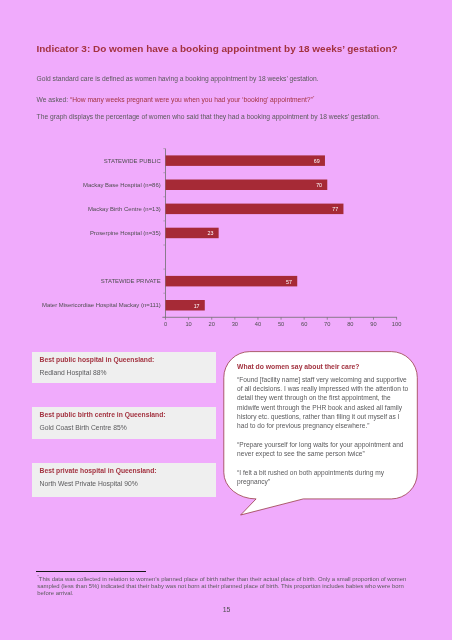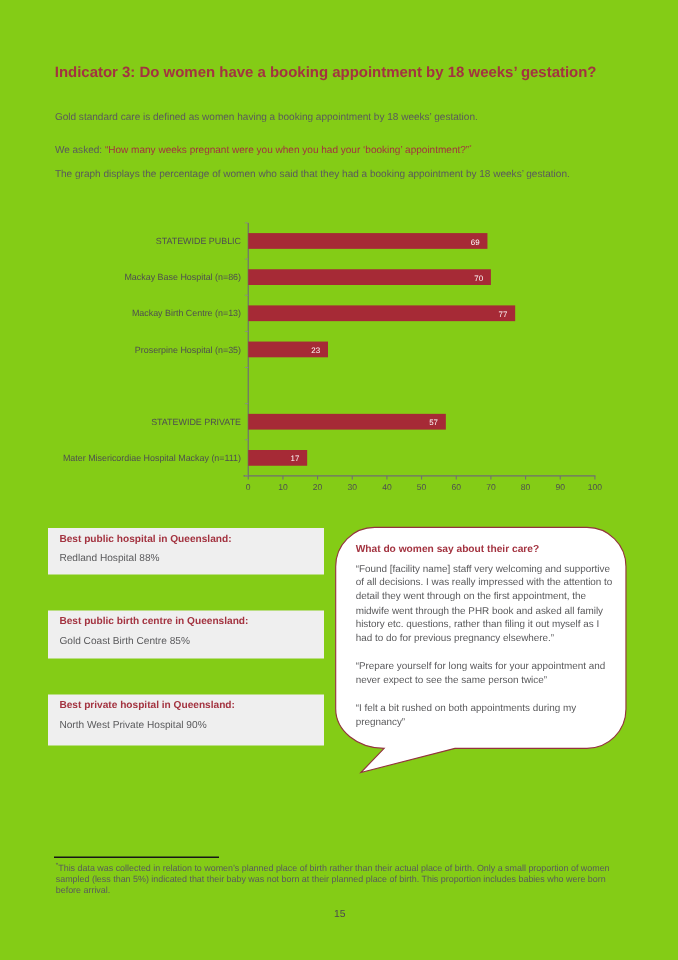--- a/index.html
+++ b/index.html
@@ -1,20 +1,20 @@
 <!DOCTYPE html>
 <html><head>
 <meta charset="utf-8">
 <style>
   html,body{margin:0;padding:0;}
   body{width:452px;height:640px;background:#ffffff;
        font-family:"Liberation Sans",sans-serif;
        -webkit-font-smoothing:antialiased;
        will-change:transform;transform:translateZ(0);}
-  .page{position:relative;width:452px;height:640px;overflow:hidden;background:#84cc16;
+  .page{position:relative;width:452px;height:640px;overflow:hidden;background:#f0abfc;
         transform:translateZ(0);}
 
   
   .title{position:absolute;left:36.5px;top:43px;width:400px;
          font-size:9.97px;font-weight:bold;color:#a33340;line-height:11px;}
   .para{position:absolute;left:36.6px;width:400px;font-size:6.7px;
         color:#5a5a5c;line-height:8px;white-space:nowrap;}
   #p1{top:74.5px;}
   #p2{top:93.7px;}
   #p3{top:112.9px;}

